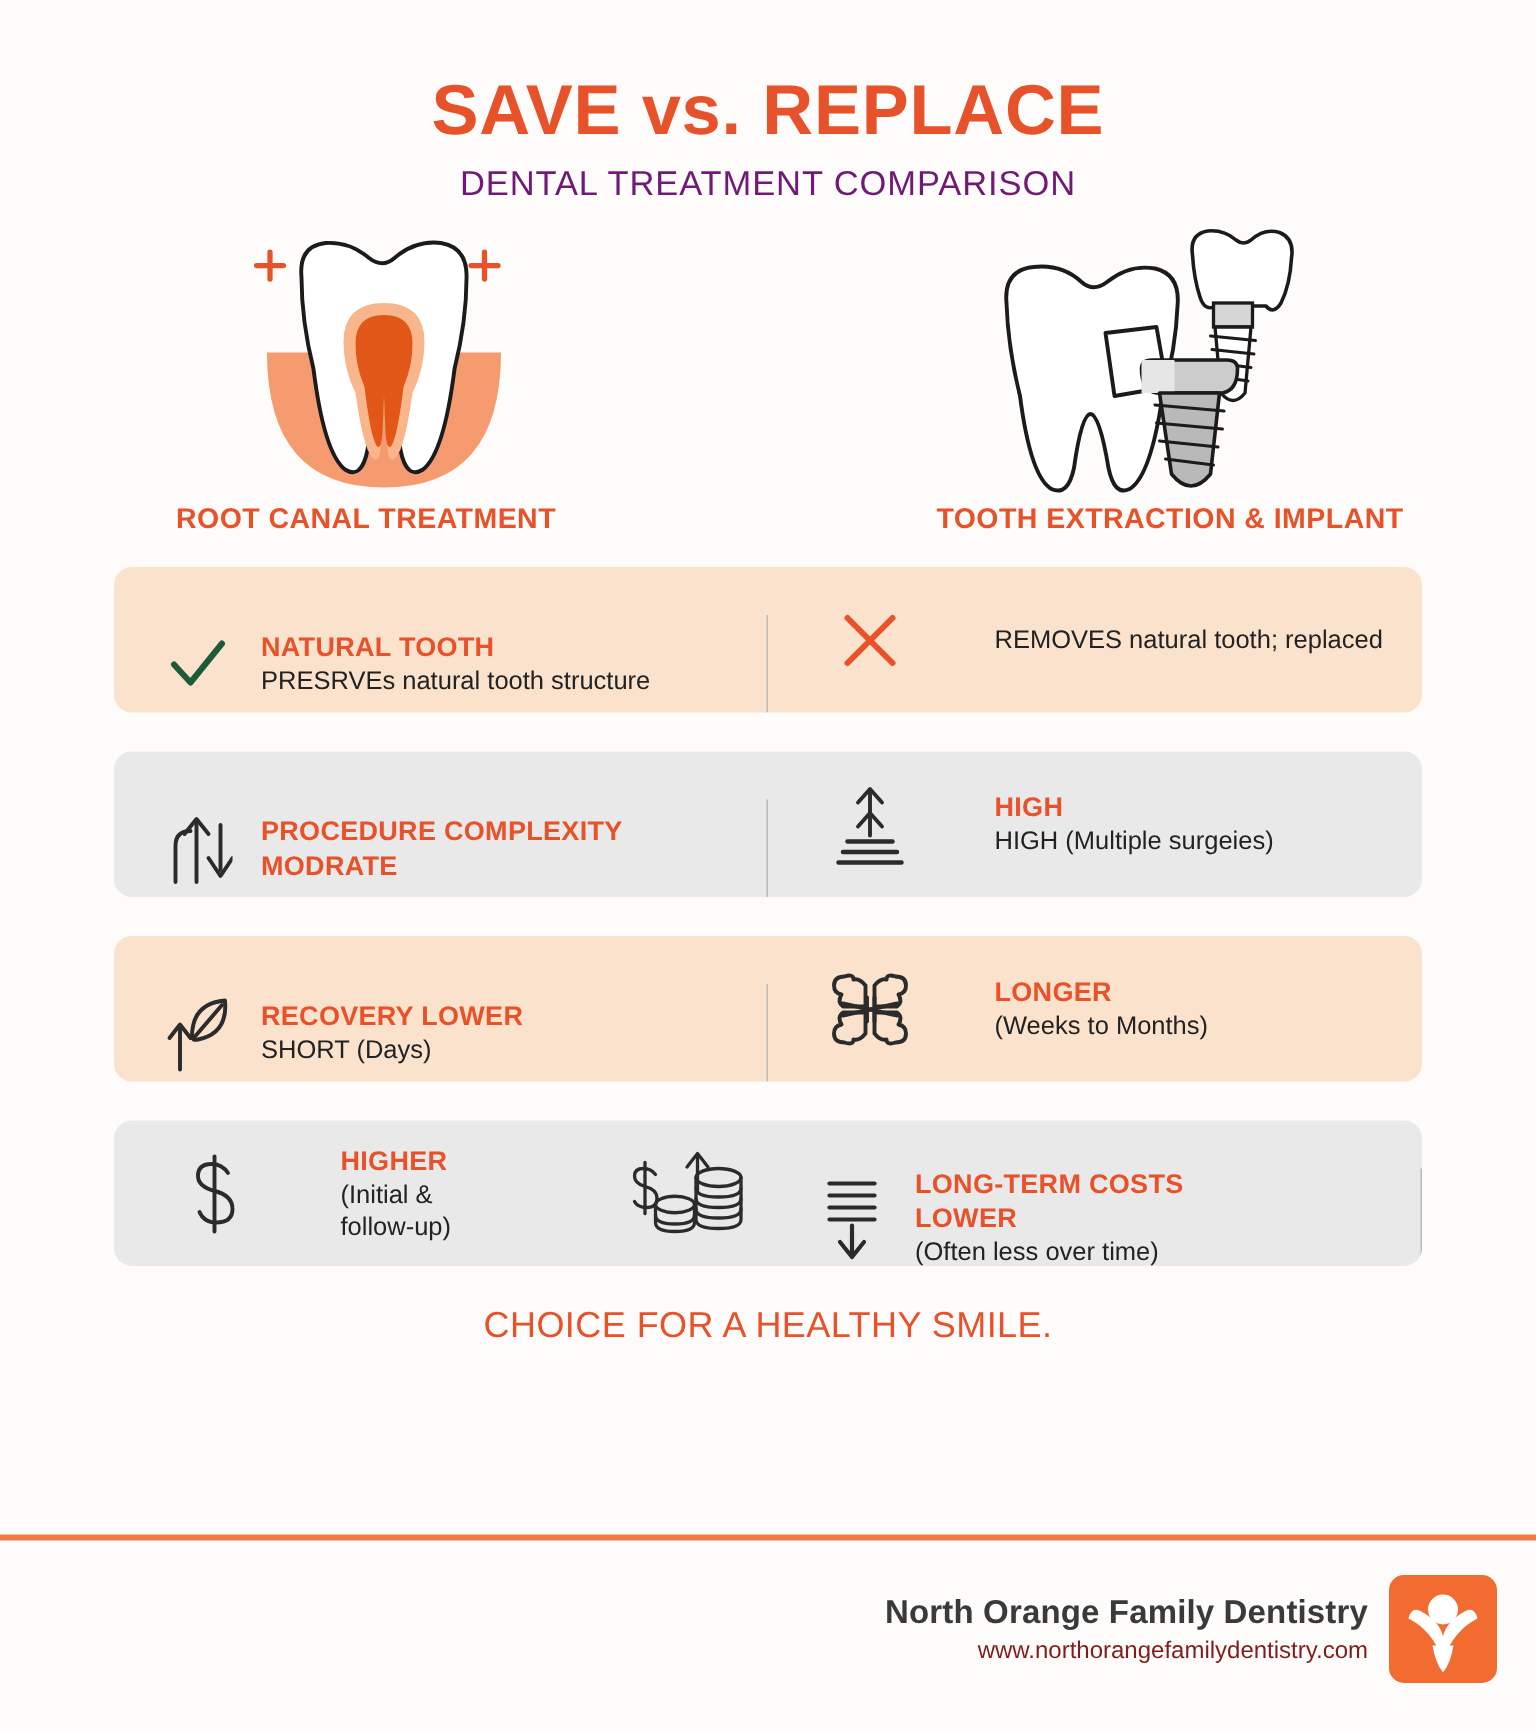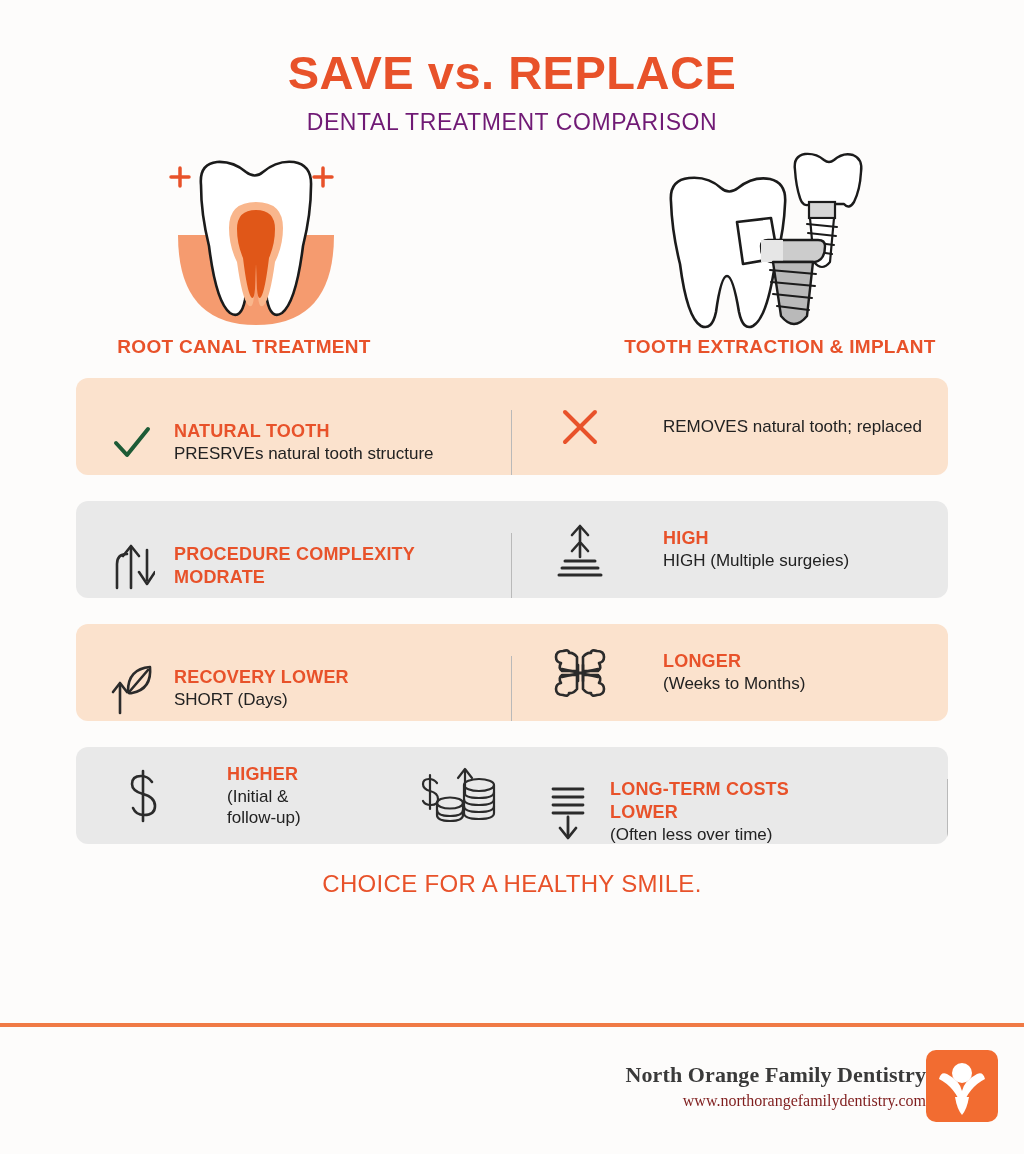--- a/index.html
+++ b/index.html
@@ -155,22 +155,21 @@
     left: 0;
     right: 0;
     top: 1050px;
     display: flex;
     align-items: center;
     justify-content: flex-end;
     padding-right: 26px;
   }
   .footer-text {
     text-align: right;
-    margin-right: 0;
-    font-family: Liberation Serif, serif;
+    margin-right: 14px;
   }
   .brand-name {
     font-size: 22px;
     font-weight: bold;
     color: #3a3a3a;
     letter-spacing: 0.1px;
   }
   .brand-url {
     font-size: 16px;
     color: #7f1d1d;

